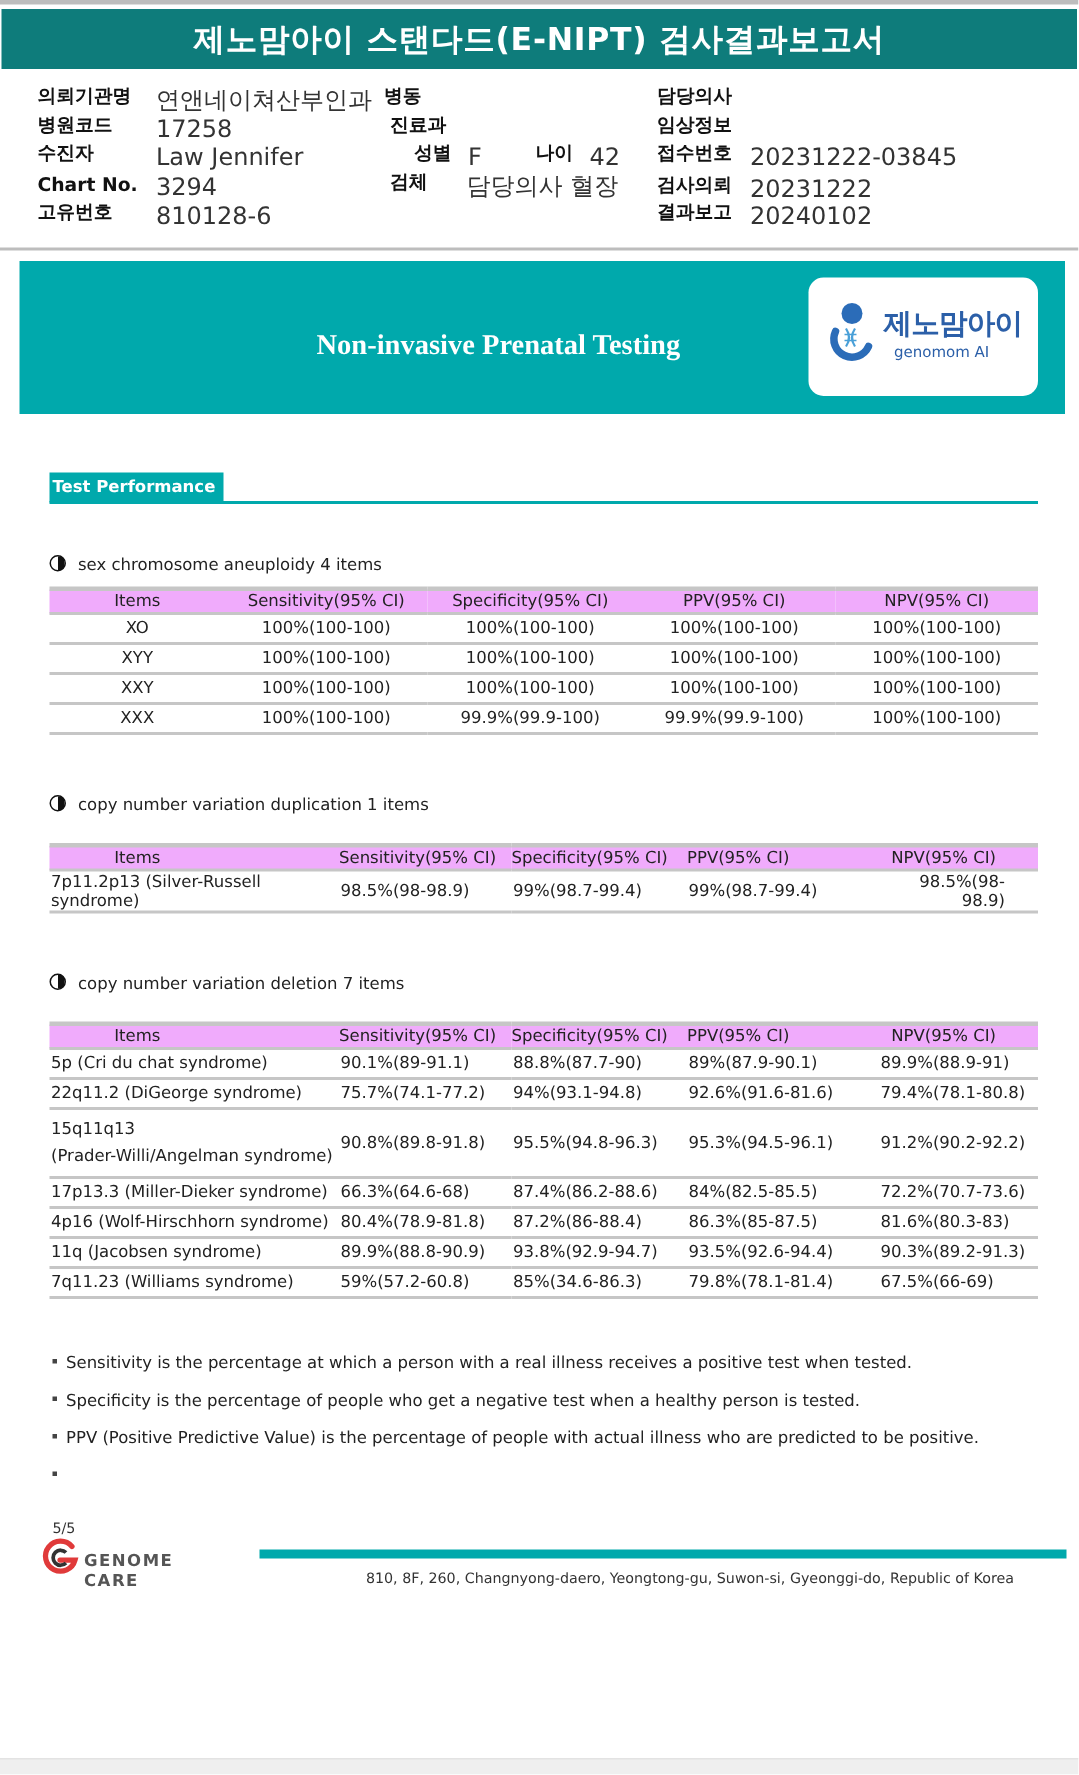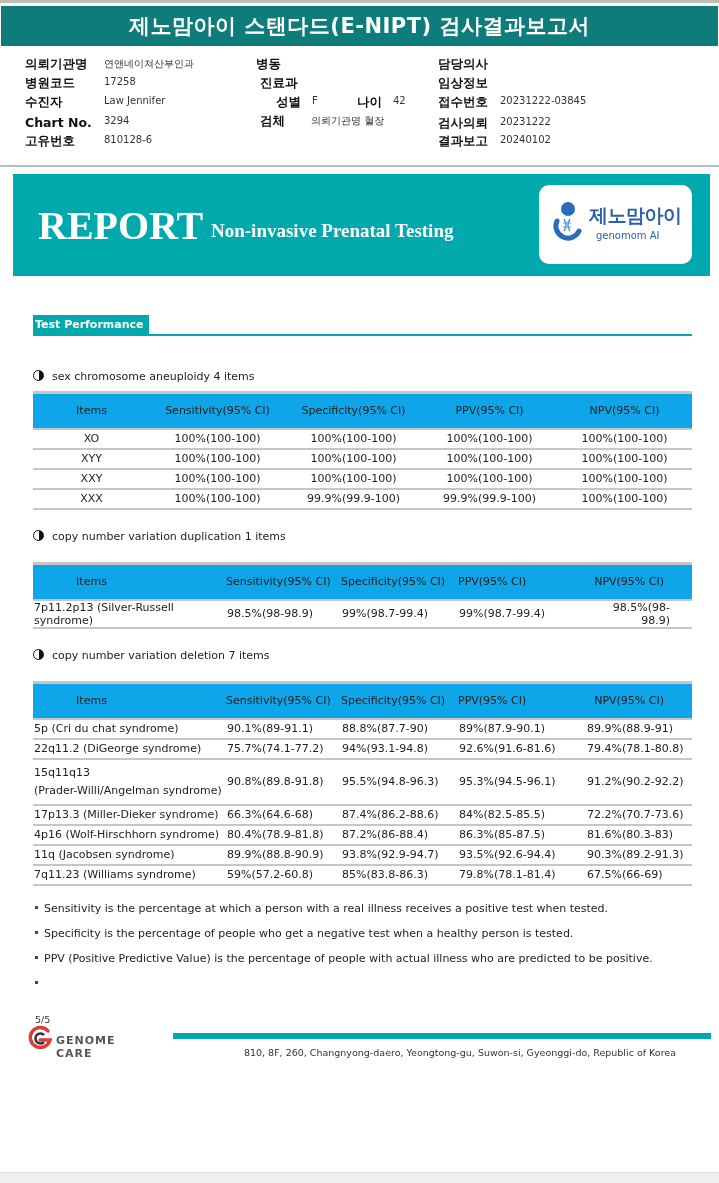--- a/index.html
+++ b/index.html
@@ -9,21 +9,21 @@
     .top-rule { position: absolute; left: 0; top: 0; width: 719px; height: 3px; background: #bdbdbd; }
     .title-bar {
       position: absolute; left: 1px; top: 6px; width: 717px; height: 40px;
       background: #0e7c7b; color: #fff; text-align: center;
       font-size: 21px; font-weight: bold; line-height: 40px; letter-spacing: 0.5px;
     }
 
     .info { position: absolute; left: 0; top: 54px; width: 589px; height: 100px; font-size: 12px; }
     .info .cell { position: absolute; white-space: nowrap; }
     .info .lbl { font-weight: bold; font-size: 12.5px; color: #111; }
-    .info .val { color: #333; font-size: 10px; }
+    .info .val { color: #333; font-size: 16px; }
 
     .sep-rule { position: absolute; left: 0; top: 165px; width: 719px; height: 2px; background: #bdbdbd; }
 
     .banner {
       position: absolute; left: 13px; top: 174px; width: 697px; height: 102px;
       background: #00a9ac;
     }
     .banner .report { position: absolute; left: 25px; top: 28px; font-family: "Liberation Serif", "DejaVu Serif", serif; font-weight: bold; font-size: 40px; color: #fff; }
     .banner .subtitle { position: absolute; left: 198px; top: 46px; font-family: "Liberation Serif", "DejaVu Serif", serif; font-weight: bold; font-size: 19px; color: #fff; }
     .logo-box {
@@ -34,21 +34,21 @@
     .logo-box .logo-ko { position: absolute; left: 50px; top: 18px; font-size: 19px; font-weight: bold; color: #2b5fa8; letter-spacing: -0.5px; }
     .logo-box .logo-en { position: absolute; left: 57px; top: 45px; font-size: 10px; color: #2b5fa8; }
 
     .tp-header { position: absolute; left: 33px; top: 315px; width: 659px; height: 21px; border-bottom: 2px solid #00a9ac; }
     .tp-header .tab { position: absolute; left: 0; top: 0; width: 116px; height: 20px; background: #00a9ac; color: #fff; font-size: 11px; font-weight: bold; line-height: 20px; padding-left: 2px; }
 
     .section-title { position: absolute; left: 33px; font-size: 11px; color: #222; white-space: nowrap; }
     .section-title .half { display: inline-block; width: 11px; height: 11px; border: 1.5px solid #111; border-radius: 50%; vertical-align: -1px; margin-right: 8px; background: linear-gradient(to right, #fff 50%, #111 50%); }
 
     table.perf { position: absolute; left: 33px; width: 659px; border-collapse: collapse; font-size: 11px; color: #222; }
-    table.perf th { background: #0ea5e9; font-weight: normal; border-top: 3px solid #c6c6c6; border-bottom: 2px solid #c6c6c6; height: 36px; }
+    table.perf th { background: #f0abfc; font-weight: normal; border-top: 3px solid #c6c6c6; border-bottom: 2px solid #c6c6c6; height: 16px; }
     table.perf td { border-bottom: 2px solid #c6c6c6; height: 20px; }
     table.perf.center td, table.perf.center th { text-align: center; }
     table.perf.left td { text-align: left; padding-left: 1px; }
     table.perf.left th { text-align: left; }
     table.perf td.two-line { height: 46px; line-height: 18px; }
 
     .notes { position: absolute; left: 35px; top: 902px; font-size: 11px; color: #222; }
     .notes .note { height: 25px; white-space: nowrap; }
     .notes .sq { display: inline-block; width: 3px; height: 3px; background: #444; vertical-align: 3px; margin-right: 6px; }
 
@@ -78,36 +78,35 @@
   <span class="cell lbl" style="left:25px;top:79px">고유번호</span>
   <span class="cell val" style="left:104px;top:80px">810128-6</span>
 
   <span class="cell lbl" style="left:256px;top:2px">병동</span>
   <span class="cell lbl" style="left:260px;top:21px">진료과</span>
   <span class="cell lbl" style="left:276px;top:40px">성별</span>
   <span class="cell val" style="left:312px;top:41px">F</span>
   <span class="cell lbl" style="left:357px;top:40px">나이</span>
   <span class="cell val" style="left:393px;top:41px">42</span>
   <span class="cell lbl" style="left:260px;top:59px">검체</span>
-  <span class="cell val" style="left:311px;top:60px">의뢰기관명 혈장</span>
+  <span class="cell val" style="left:311px;top:60px">담당의사 혈장</span>
 
   <span class="cell lbl" style="left:438px;top:2px">담당의사</span>
   <span class="cell lbl" style="left:438px;top:21px">임상정보</span>
   <span class="cell lbl" style="left:438px;top:40px">접수번호</span>
   <span class="cell val" style="left:500px;top:41px">20231222-03845</span>
   <span class="cell lbl" style="left:438px;top:61px">검사의뢰</span>
   <span class="cell val" style="left:500px;top:62px">20231222</span>
   <span class="cell lbl" style="left:438px;top:79px">결과보고</span>
   <span class="cell val" style="left:500px;top:80px">20240102</span>
 </div>
 
 <div class="sep-rule"></div>
 
 <div class="banner">
-  <span class="report">REPORT</span>
   <span class="subtitle">Non-invasive Prenatal Testing</span>
   <div class="logo-box">
     <svg class="logo-icon" width="34" height="46" viewBox="0 0 34 46">
       <circle cx="17" cy="8" r="7" fill="#2b6cb8"></circle>
       <path d="M6 20 a12 12 0 1 0 22 10" fill="none" stroke="#2b6cb8" stroke-width="5" stroke-linecap="round"></path>
       <path d="M13 18 q4 6 0 12 M19 18 q-4 6 0 12" fill="none" stroke="#4aa0d8" stroke-width="1.5"></path>
       <path d="M12 22 h8 M12 26 h8" stroke="#4aa0d8" stroke-width="1"></path>
     </svg>
     <span class="logo-ko">제노맘아이</span>
     <span class="logo-en">genomom AI</span>
@@ -260,21 +259,21 @@
     <tr>
       <td>11q (Jacobsen syndrome)</td>
       <td>89.9%(88.8-90.9)</td>
       <td>93.8%(92.9-94.7)</td>
       <td>93.5%(92.6-94.4)</td>
       <td>90.3%(89.2-91.3)</td>
     </tr>
     <tr>
       <td>7q11.23 (Williams syndrome)</td>
       <td>59%(57.2-60.8)</td>
-      <td>85%(83.8-86.3)</td>
+      <td>85%(34.6-86.3)</td>
       <td>79.8%(78.1-81.4)</td>
       <td>67.5%(66-69)</td>
     </tr>
   </tbody>
 </table>
 
 <div class="notes">
   <div class="note"><span class="sq"></span><span>Sensitivity is the percentage at which a person with a real illness receives a positive test when tested.</span></div>
   <div class="note"><span class="sq"></span><span>Specificity is the percentage of people who get a negative test when a healthy person is tested.</span></div>
   <div class="note"><span class="sq"></span><span>PPV (Positive Predictive Value) is the percentage of people with actual illness who are predicted to be positive.</span></div>

